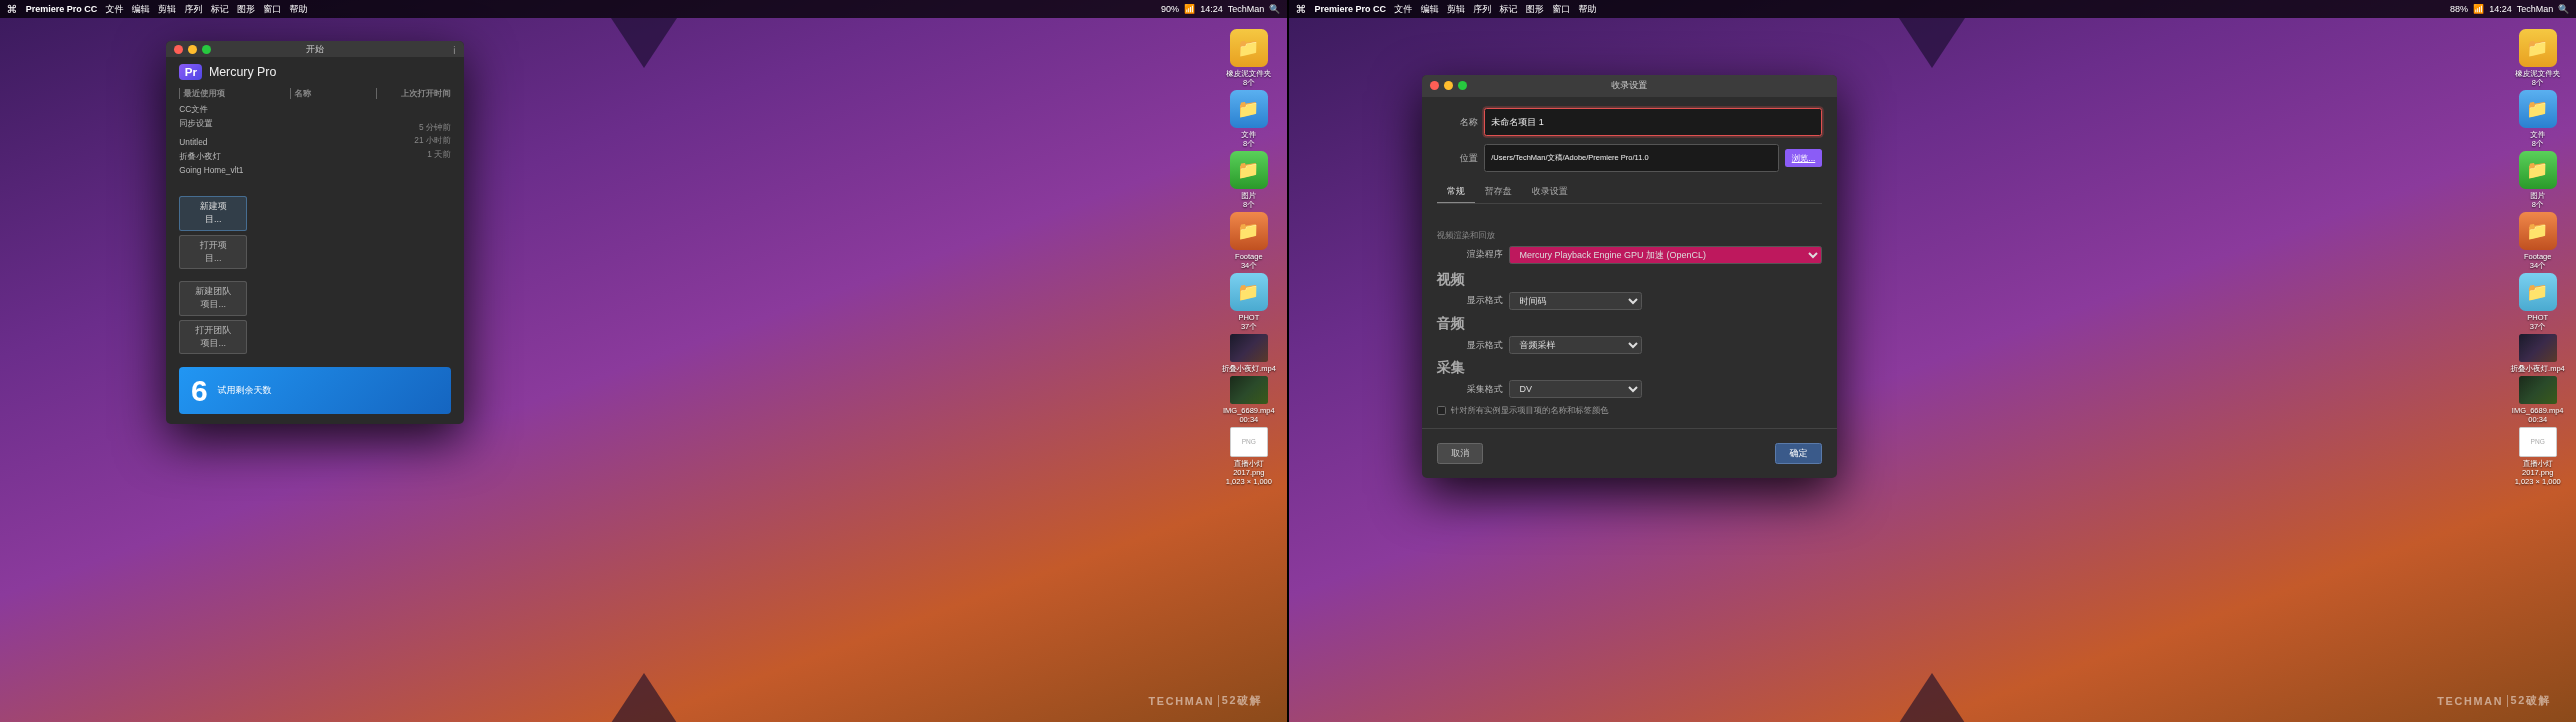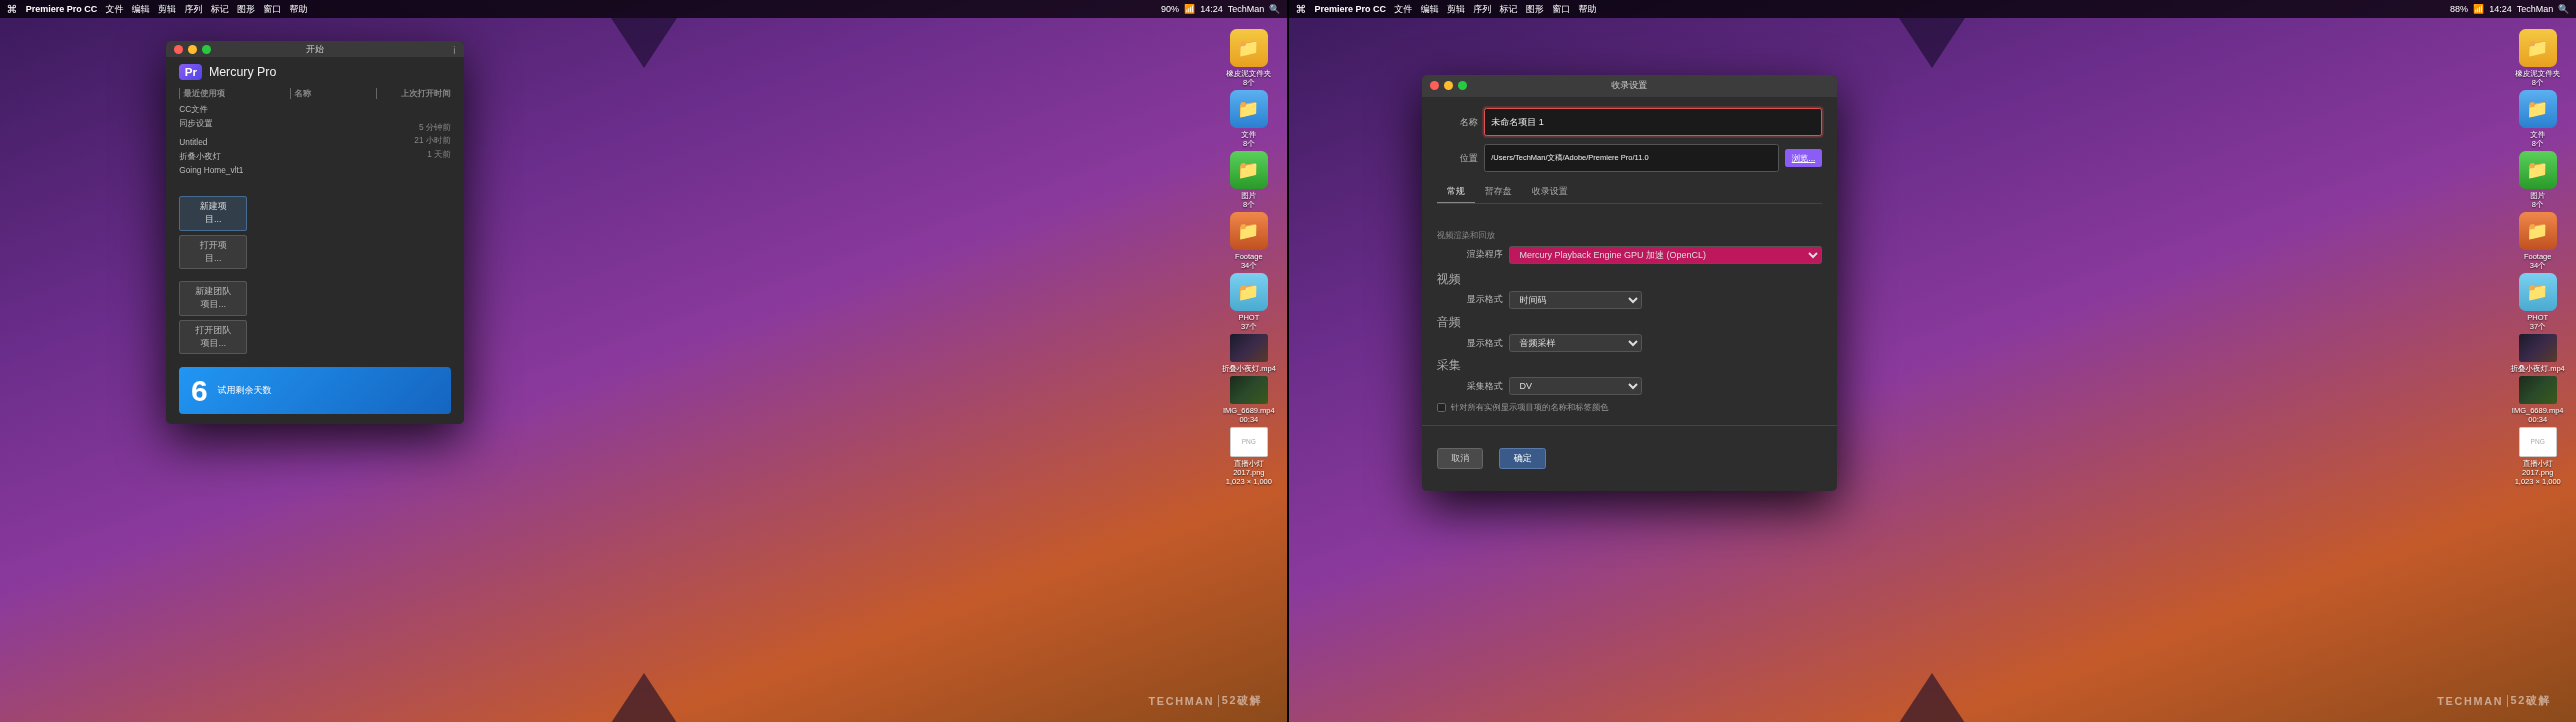--- a/index.html
+++ b/index.html
@@ -425,23 +425,23 @@
       background: #be185d;
       border: 0.8px solid #555;
       border-radius: 2.5px;
       color: #ddd;
       font-size: 9px;
       padding: 1.7px 5px;
       height: 18px;
     }
 
     .np-group-title {
-      font-size: 12px;
+      font-size: 14px;
       color: #aaa;
-      font-weight: 400;
+      font-weight: 700;
       margin: 5px 0 3.3px 0;
     }
     .np-small-select-row {
       display: flex;
       align-items: center;
       gap: 6.6px;
       margin-bottom: 5px;
     }
     .np-small-label {
       font-size: 9px;
@@ -474,23 +474,23 @@
       background: #222;
       border-radius: 1.7px;
     }
     .np-checkbox-label {
       font-size: 8.3px;
       color: #999;
     }
 
     .np-footer {
       display: flex;
-      justify-content: flex-start;
-      gap: 16px;
-      padding: 22px 15px;
+      justify-content: space-between;
+      gap: 6px;
+      padding: 14px 15px;
       border-top: 0.8px solid #444;
     }
     .np-footer-btn {
       background: #4a4a4a;
       border: 0.8px solid #666;
       border-radius: 2.5px;
       color: #ccc;
       font-size: 9px;
       padding: 3.3px 13.3px;
       cursor: pointer;

